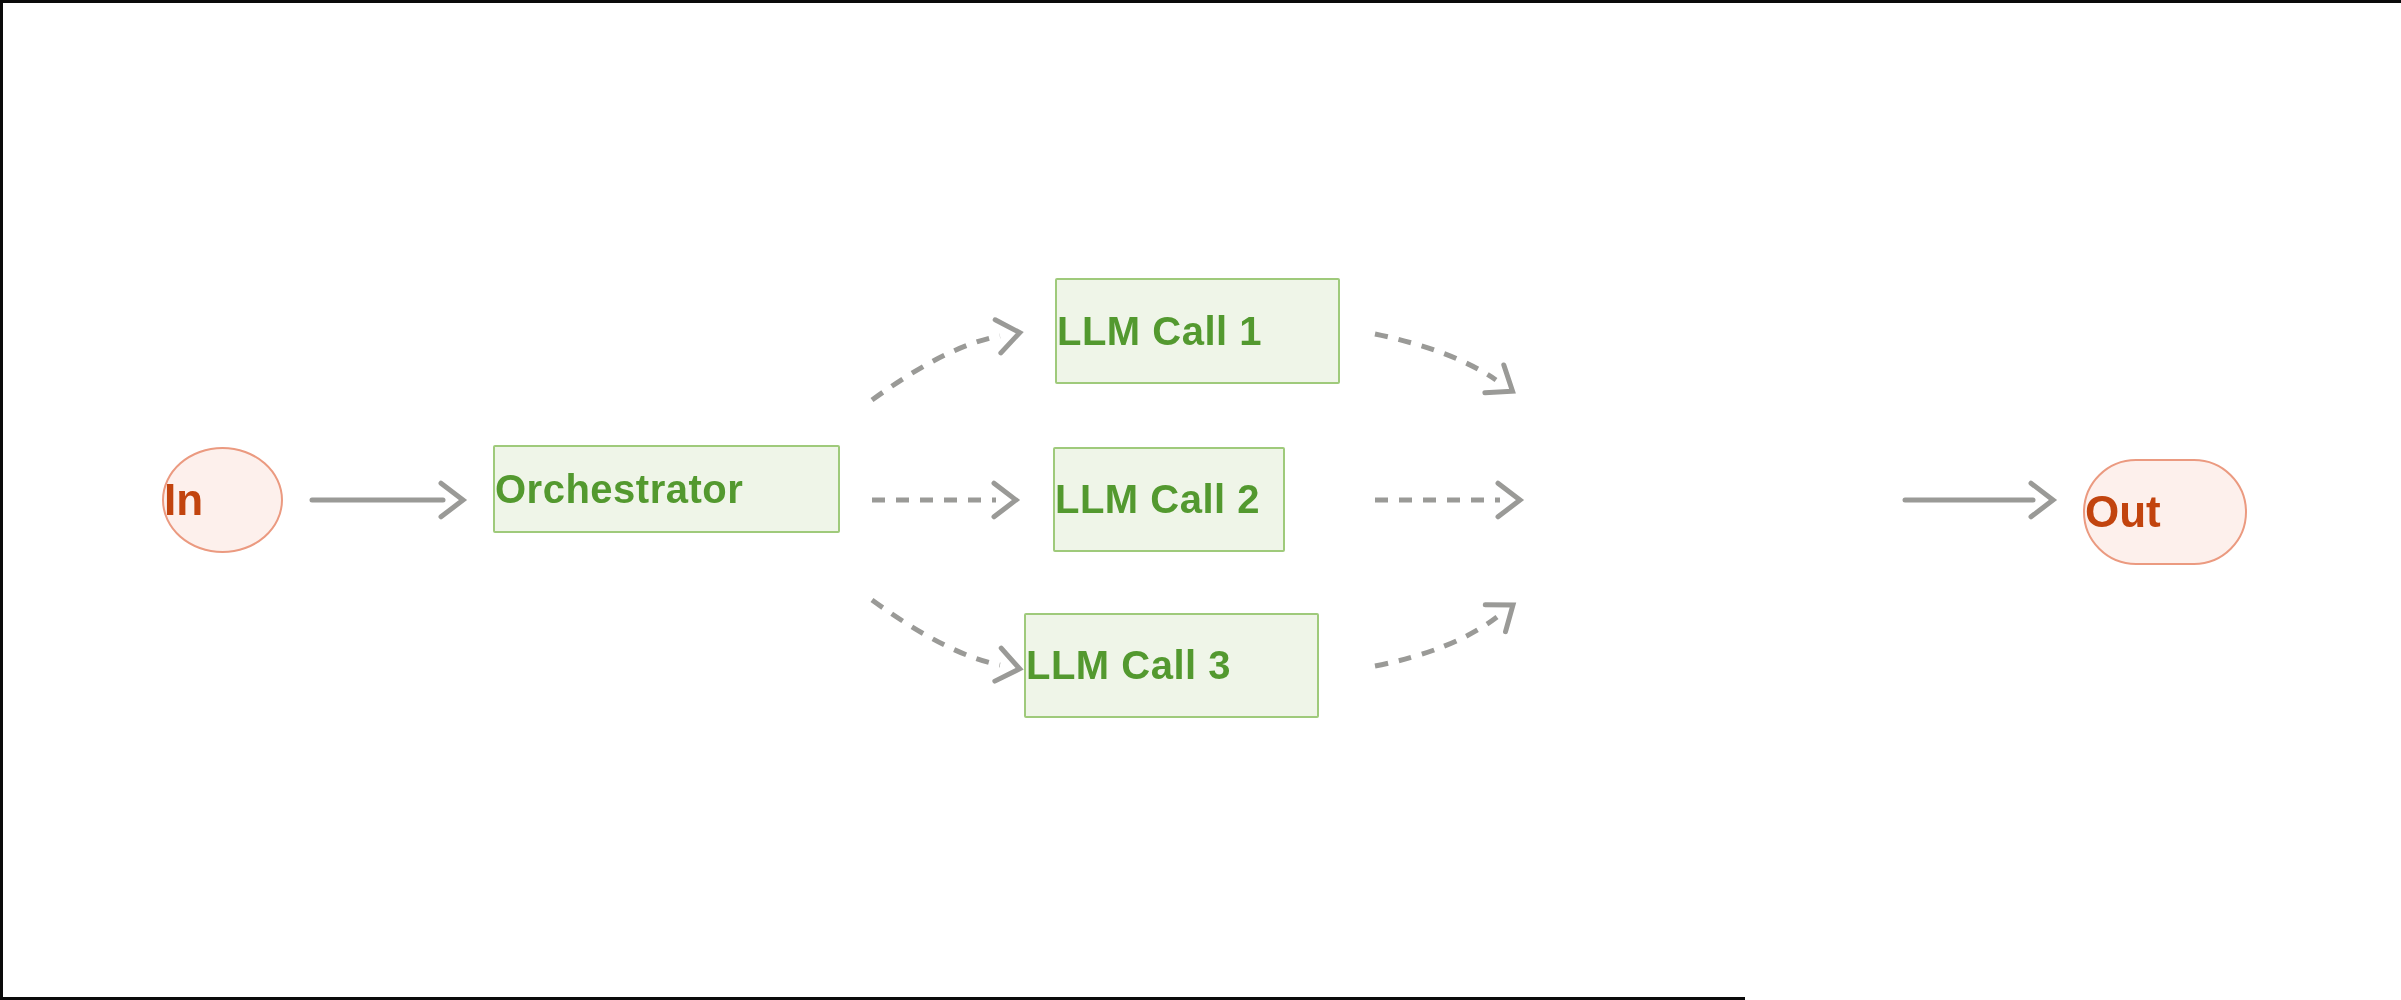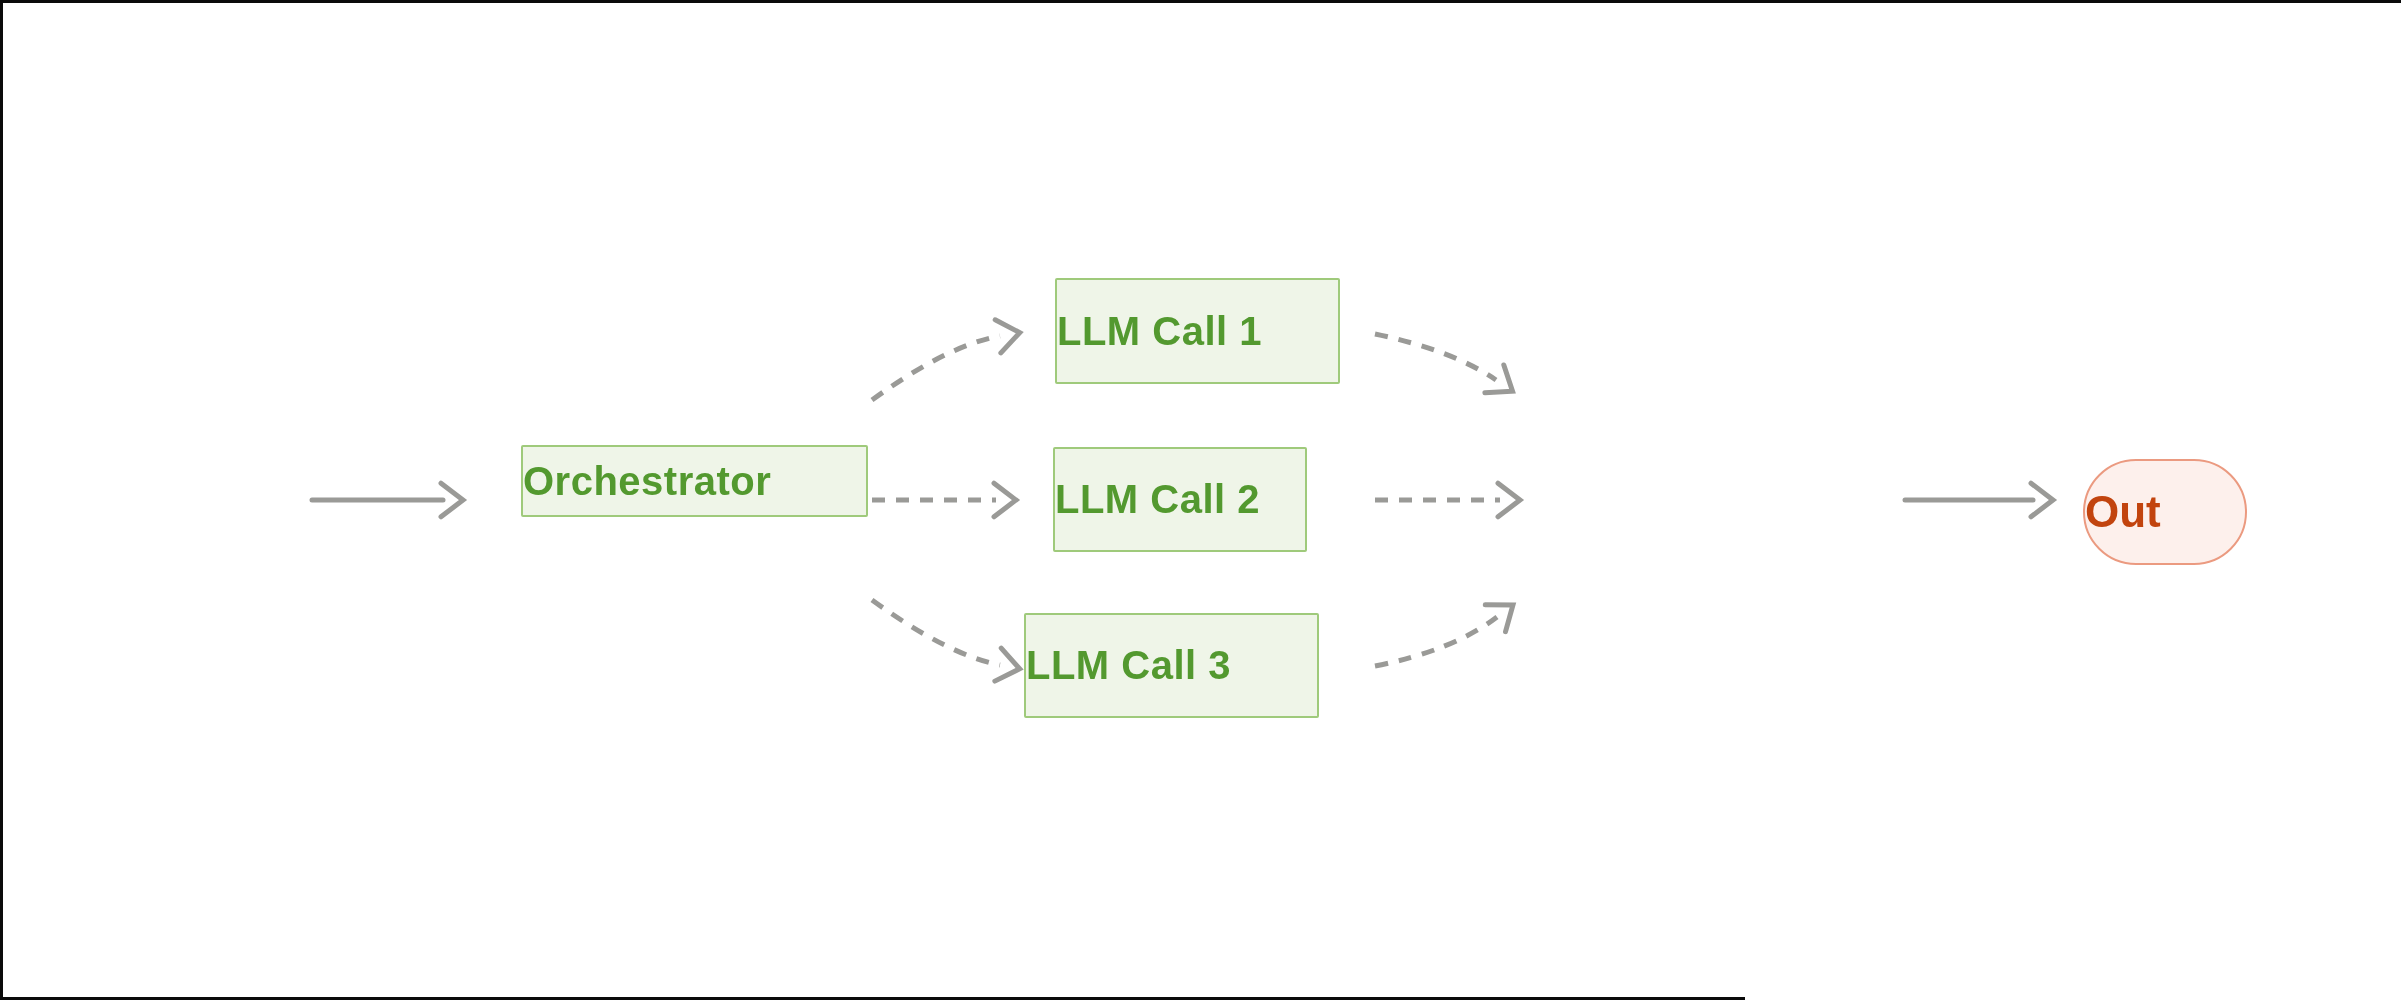--- a/index.html
+++ b/index.html
@@ -44,23 +44,23 @@
     border-radius:2px;
     letter-spacing:0.5px;
   }
   .node-pink{
     background:var(--node-pink-fill);
     border:2px solid var(--node-pink-border);
     color:var(--node-pink-text);
     font-size:44px;
   }
   .node-input{left:162px;top:447px;width:121px;height:106px;border-radius:50%;}
-  .node-orchestrator{left:493px;top:445px;width:347px;height:72px;margin-left:28px;}
+  .node-orchestrator{left:493px;top:445px;width:347px;height:88px;}
   .node-llm1{left:1055px;top:278px;width:285px;height:106px;}
-  .node-llm2{left:1053px;top:447px;width:254px;height:105px;}
+  .node-llm2{left:1053px;top:447px;width:232px;height:105px;}
   .node-llm3{left:1024px;top:613px;width:295px;height:105px;}
   .node-synthesizer{left:1555px;top:447px;width:320px;height:105px;}
   .node-output{left:2083px;top:447px;width:164px;height:106px;border-radius:60px;margin-top:12px;}
 
   .edges-layer{
     position:absolute;
     left:0;top:0;
     width:2401px;height:1000px;
     pointer-events:none;
   }
@@ -105,20 +105,23 @@
 
     <path class="edge edge-dashed" d="M1375,334 Q1452,350 1496,380" marker-end="url(#chevron)"></path>
 
     <path class="edge edge-dashed" d="M1375,500 L1500,500" marker-end="url(#chevron)"></path>
 
     <path class="edge edge-dashed" d="M1375,666 Q1452,651 1497,617" marker-end="url(#chevron)"></path>
 
     <path class="edge edge-solid" d="M1905,500 L2033,500" marker-end="url(#chevron)"></path>
   </svg>
 
+  <div class="node node-pink node-input">
+    <span>In</span>
+  </div>
 
   <div class="node node-green node-orchestrator">
     <span>Orchestrator</span>
   </div>
 
   <div class="node node-green node-llm1">
     <span>LLM Call 1</span>
   </div>
 
   <div class="node node-green node-llm2">

